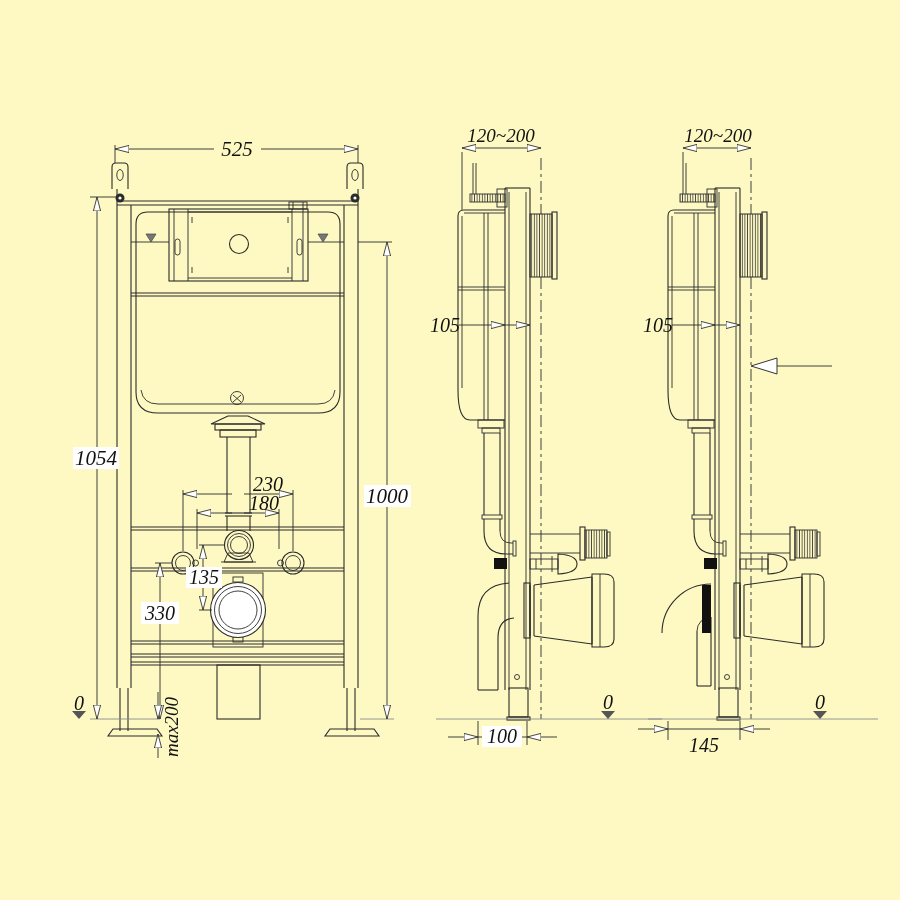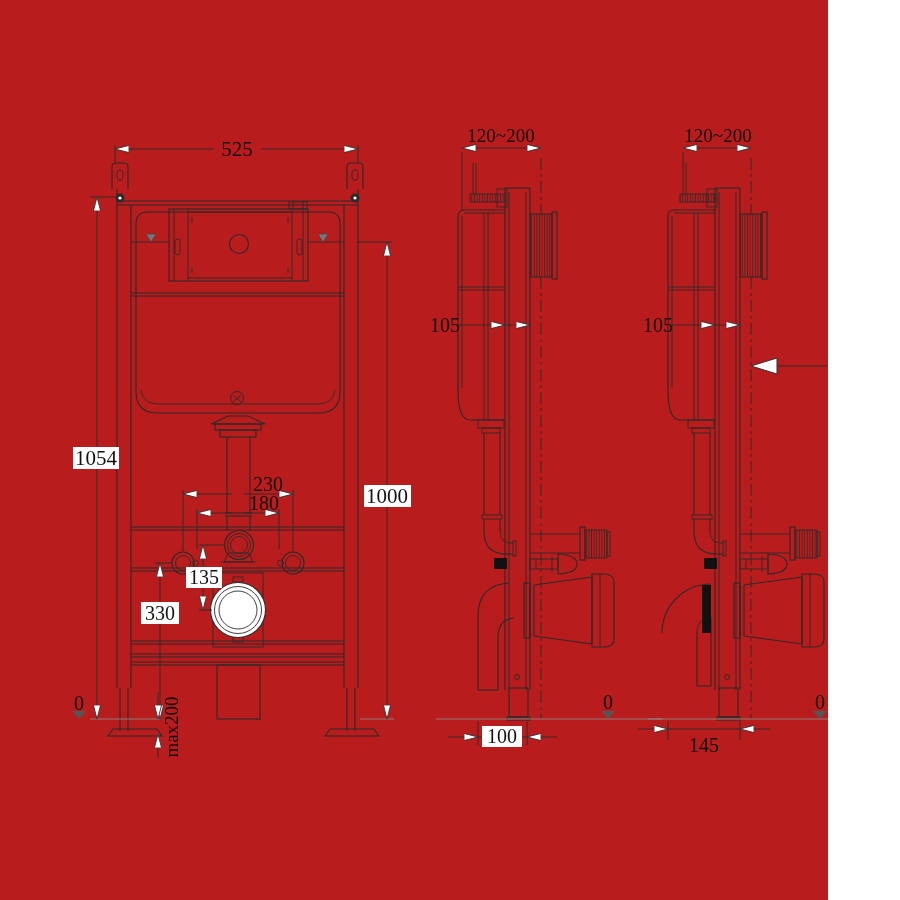--- a/index.html
+++ b/index.html
@@ -1,16 +1,16 @@
 <!DOCTYPE html>
 <html><head>
 <meta charset="utf-8">
 <style>
   html,body{margin:0;padding:0;background:#ffffff;}
-  .canvas{position:relative;width:828px;height:900px;background:#b91c1c;overflow:hidden;}
+  .canvas{position:relative;width:900px;height:900px;background:#fef9c3;overflow:hidden;font-style:italic;}
   svg{display:block;}
   text{font-family:"Liberation Serif","DejaVu Serif",serif;fill:#111;}
   .dim{font-size:21px;}
   .dimm{font-size:20px;}
   .dims{font-size:19px;}
   .ln{stroke:#2b2b2b;stroke-width:1.1;fill:none;}
   .lt{stroke:#2b2b2b;stroke-width:0.9;fill:none;}
   .lg{stroke:#8a8a8a;stroke-width:0.9;fill:none;}
   .dash{stroke:#2b2b2b;stroke-width:0.9;fill:none;stroke-dasharray:12 4 3 4;}
   .wbg{fill:#ffffff;stroke:none;}

